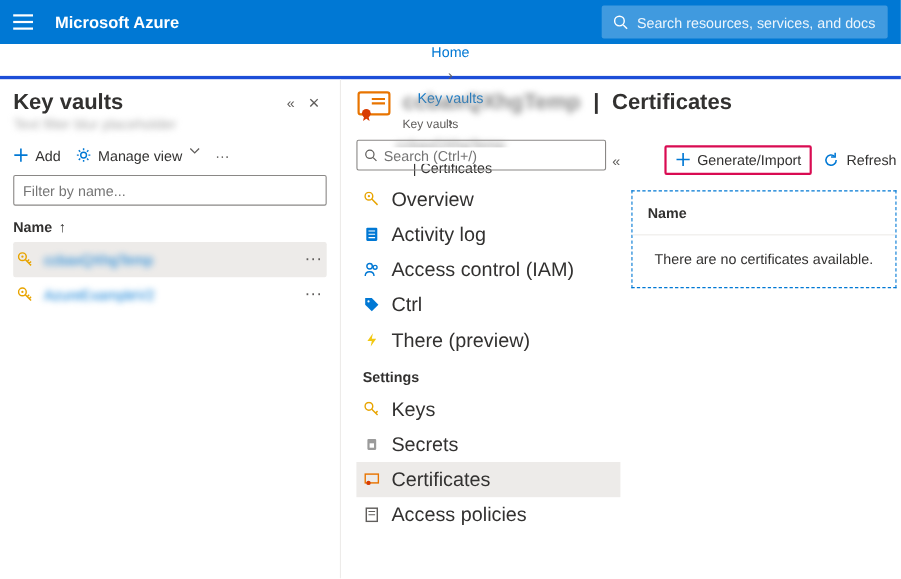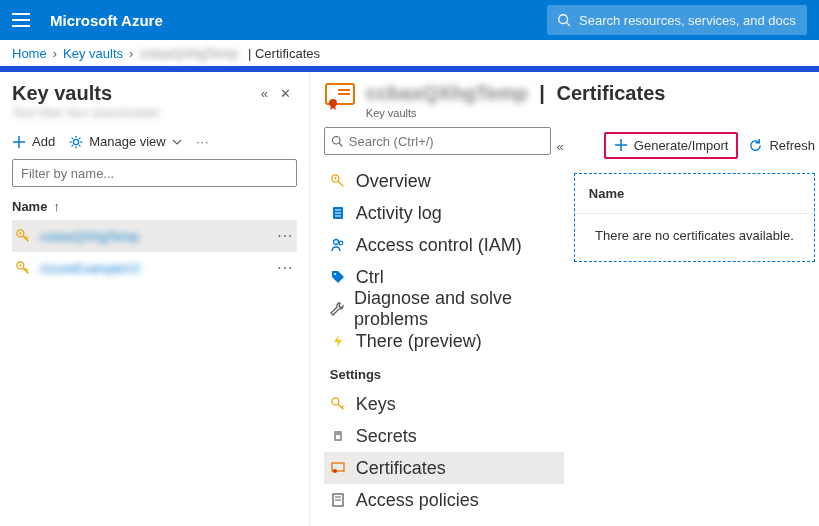--- a/index.html
+++ b/index.html
@@ -8,37 +8,37 @@
   .top-header { height: 40px; background: #0078d4; color: #fff; display: flex; align-items: center; padding: 0 12px; gap: 20px; }
   .hamburger { width: 18px; height: 14px; display: flex; flex-direction: column; justify-content: space-between; cursor: pointer; }
   .hamburger span { height: 2px; background: #fff; }
   .brand { font-size: 15px; font-weight: 600; }
   .search-box-top { margin-left: auto; display: flex; align-items: center; background: rgba(255,255,255,.25); height: 30px; width: 260px; padding: 0 10px; border-radius: 2px; color: #fff; }
   .search-box-top svg { flex-shrink:0; }
   .search-box-top input { background: transparent; border: none; color: #fff; font-size: 13px; margin-left: 8px; width: 100%; outline:none; }
   .search-box-top input::placeholder { color: rgba(255,255,255,.9); }
 
   
-  .breadcrumb { height: 32px; display: flex; align-items: center; padding: 0 12px; gap: 6px; font-size: 13px; color: #605e5c; border-bottom: 6px solid #1d4ed8; }
+  .breadcrumb { height: 32px; display: flex; align-items: center; padding: 0 12px; gap: 6px; font-size: 13px; color: #605e5c; border-bottom: 3px solid #1d4ed8; flex-direction: column; }
   .breadcrumb a { color: #0078d4; text-decoration: none; }
   .chev { color: #605e5c; }
   .blur { filter: blur(3px); color:#888; }
   .detail-suffix { color:#323130; }
 
   
   .workspace { display: flex; height: calc(526px - 40px - 32px); }
 
   
   .blade-left { width: 310px; border-right: 1px solid #edebe9; display: flex; flex-direction: column; padding: 10px 12px 0 12px; }
   .blade-title { display:flex; align-items:center; }
   .blade-title h2 { font-size: 20px; font-weight: 600; flex:1; }
   .blade-title .iconbtn { color:#605e5c; padding:4px 6px; cursor:pointer; }
   .sub-blur { filter: blur(3px); color:#aaa; display:inline-block; }
   .cmdbar { display:flex; align-items:center; gap:14px; margin: 14px 0 10px 0; font-size:13px; color:#323130; }
-  .cmdbar .btn { display:flex; align-items:center; gap:6px; cursor:pointer; }
+  .cmdbar .btn { display:flex; gap:6px; cursor:pointer; }
   .cmdbar .btn svg { color:#0078d4; }
   .filter-input { width:100%; height:28px; border:1px solid #8a8886; border-radius:2px; padding:0 8px; font-size:13px; margin-bottom:12px; }
   .col-head { display:flex; align-items:center; gap:6px; color:#323130; font-size:13px; font-weight:600; margin-bottom:6px; }
   .row { display:flex; align-items:center; height:32px; padding:0 4px; border-radius:2px; position:relative; }
   .row.selected { background:#edebe9; }
   .row .key-icon { margin-right:10px; }
   .row .name { color:#0078d4; filter: blur(3px); }
   .row .more { margin-left:auto; color:#605e5c; font-size:16px; }
 
   
@@ -224,28 +224,20 @@
                 <svg width="14" height="14" viewBox="0 0 14 14">
                   <path d="M1 1h6l6 6-6 6-6-6z" fill="#0078d4"></path>
                   <circle cx="4" cy="4" r="1" fill="#fff"></circle>
                 </svg>
               </span>
               <span>Ctrl</span>
             </div>
           <div class="navitem">
               <span class="nav-icon">
                 <svg width="14" height="14" viewBox="0 0 14 14">
-                  <path d="M10 1a3 3 0 00-3 4L1 11l2 2 6-6a3 3 0 004-3l-2 2-2-2z" fill="none" stroke="#605e5c" stroke-width="1.3"></path>
-                </svg>
-              </span>
-              <span>Diagnose and solve problems</span>
-            </div>
-          <div class="navitem">
-              <span class="nav-icon">
-                <svg width="14" height="14" viewBox="0 0 14 14">
                   <path d="M8 1L3 8h4l-1 5 5-7H7z" fill="#f2c811"></path>
                 </svg>
               </span>
               <span>There (preview)</span>
             </div>
           <div class="navgroup">Settings</div>
           <div class="navitem">
               <span class="nav-icon">
                 <svg width="14" height="14" viewBox="0 0 16 16">
                   <circle cx="5" cy="5" r="4" fill="none" stroke="#e8a400" stroke-width="1.5"></circle>

